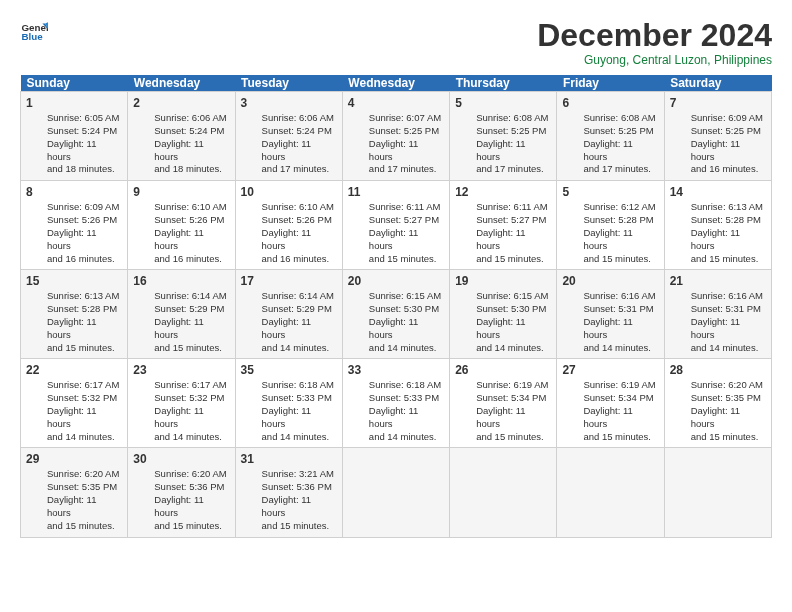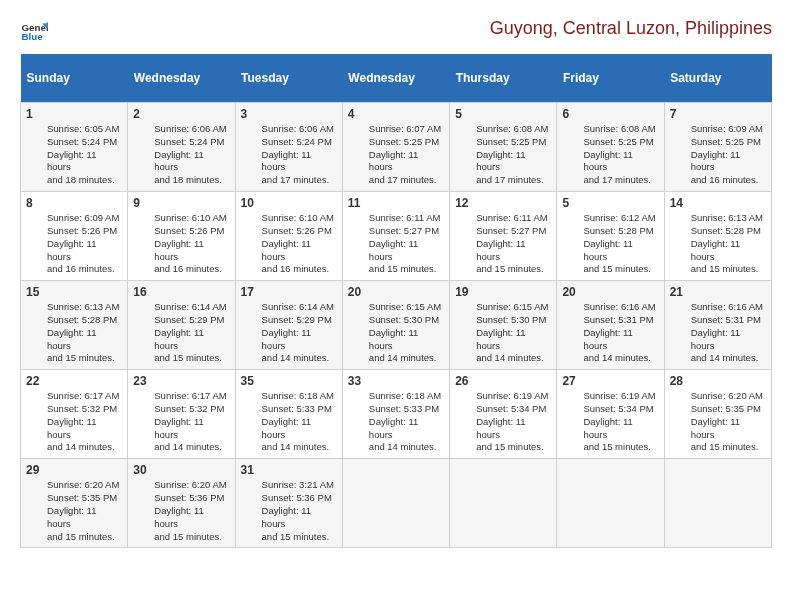--- a/index.html
+++ b/index.html
@@ -32,34 +32,34 @@
     .title-block {
       text-align: right;
     }
     .month-title {
       font-size: 32px;
       font-weight: bold;
       color: #333;
       line-height: 1.1;
     }
     .location {
-      font-size: 18px;
-      color: #7f1d1d;
+      font-size: 12px;
+      color: #15803d;
     }
     table {
       width: 100%;
       border-collapse: collapse;
       table-layout: fixed;
     }
     th {
       background-color: #2a6db5;
       color: #fff;
       font-size: 12px;
       font-weight: bold;
-      padding: 17px 6px;
+      padding: 1px 6px;
       text-align: left;
     }
     td {
       vertical-align: top;
       padding: 4px 5px;
       font-size: 9.5px;
       color: #333;
       border: 1px solid #d0d0d0;
       background: #fff;
       height: 72px;
@@ -91,20 +91,21 @@
   <div class="header">
     <div class="logo">
       <svg class="logo-icon" viewBox="0 0 40 40">
         <text x="2" y="18" font-size="14" font-weight="bold" fill="#333" font-family="Arial">General</text>
         <text x="2" y="32" font-size="14" font-weight="bold" fill="#1a6bb5" font-family="Arial">Blue</text>
         <polygon points="32,8 40,16 36,8" fill="#1a6bb5"></polygon>
         <polygon points="36,8 44,4 40,16" fill="#2a8ad4"></polygon>
       </svg>
     </div>
     <div class="title-block">
+      <div class="month-title">December 2024</div>
       <div class="location">Guyong, Central Luzon, Philippines</div>
     </div>
   </div>
 
   <table>
     <thead>
       <tr>
         <th>Sunday</th>
         <th>Wednesday</th>
         <th>Tuesday</th>

